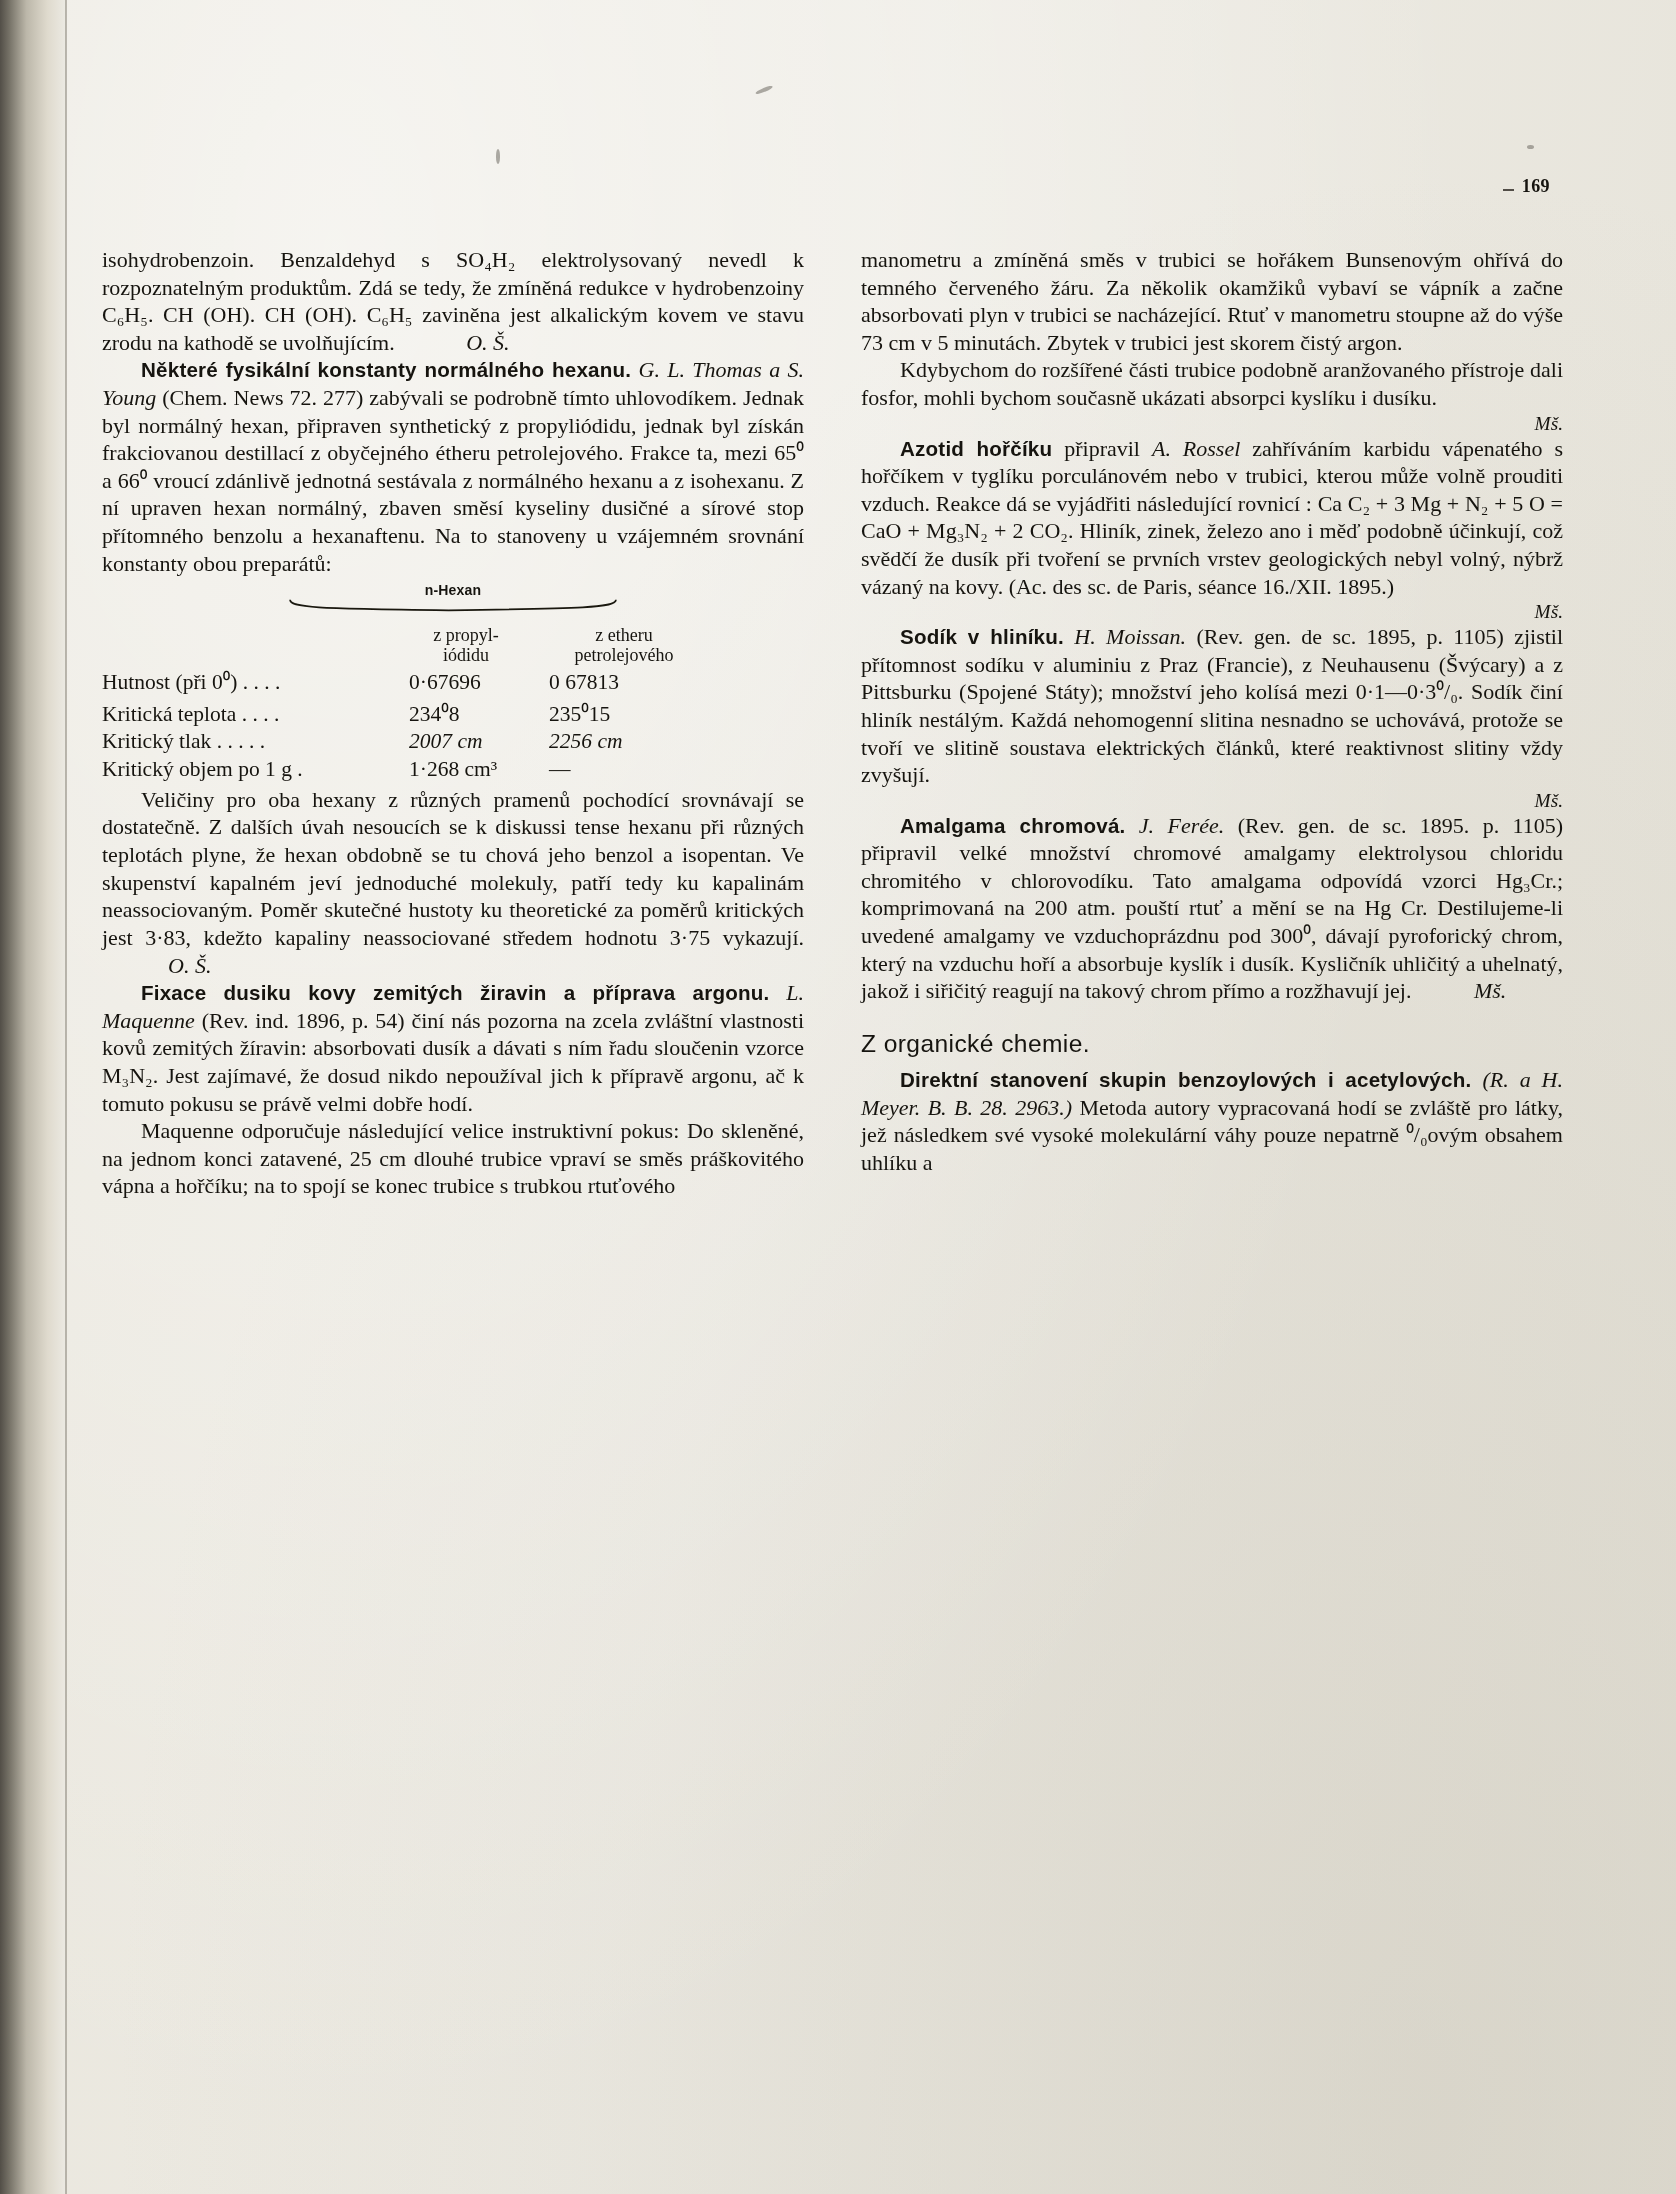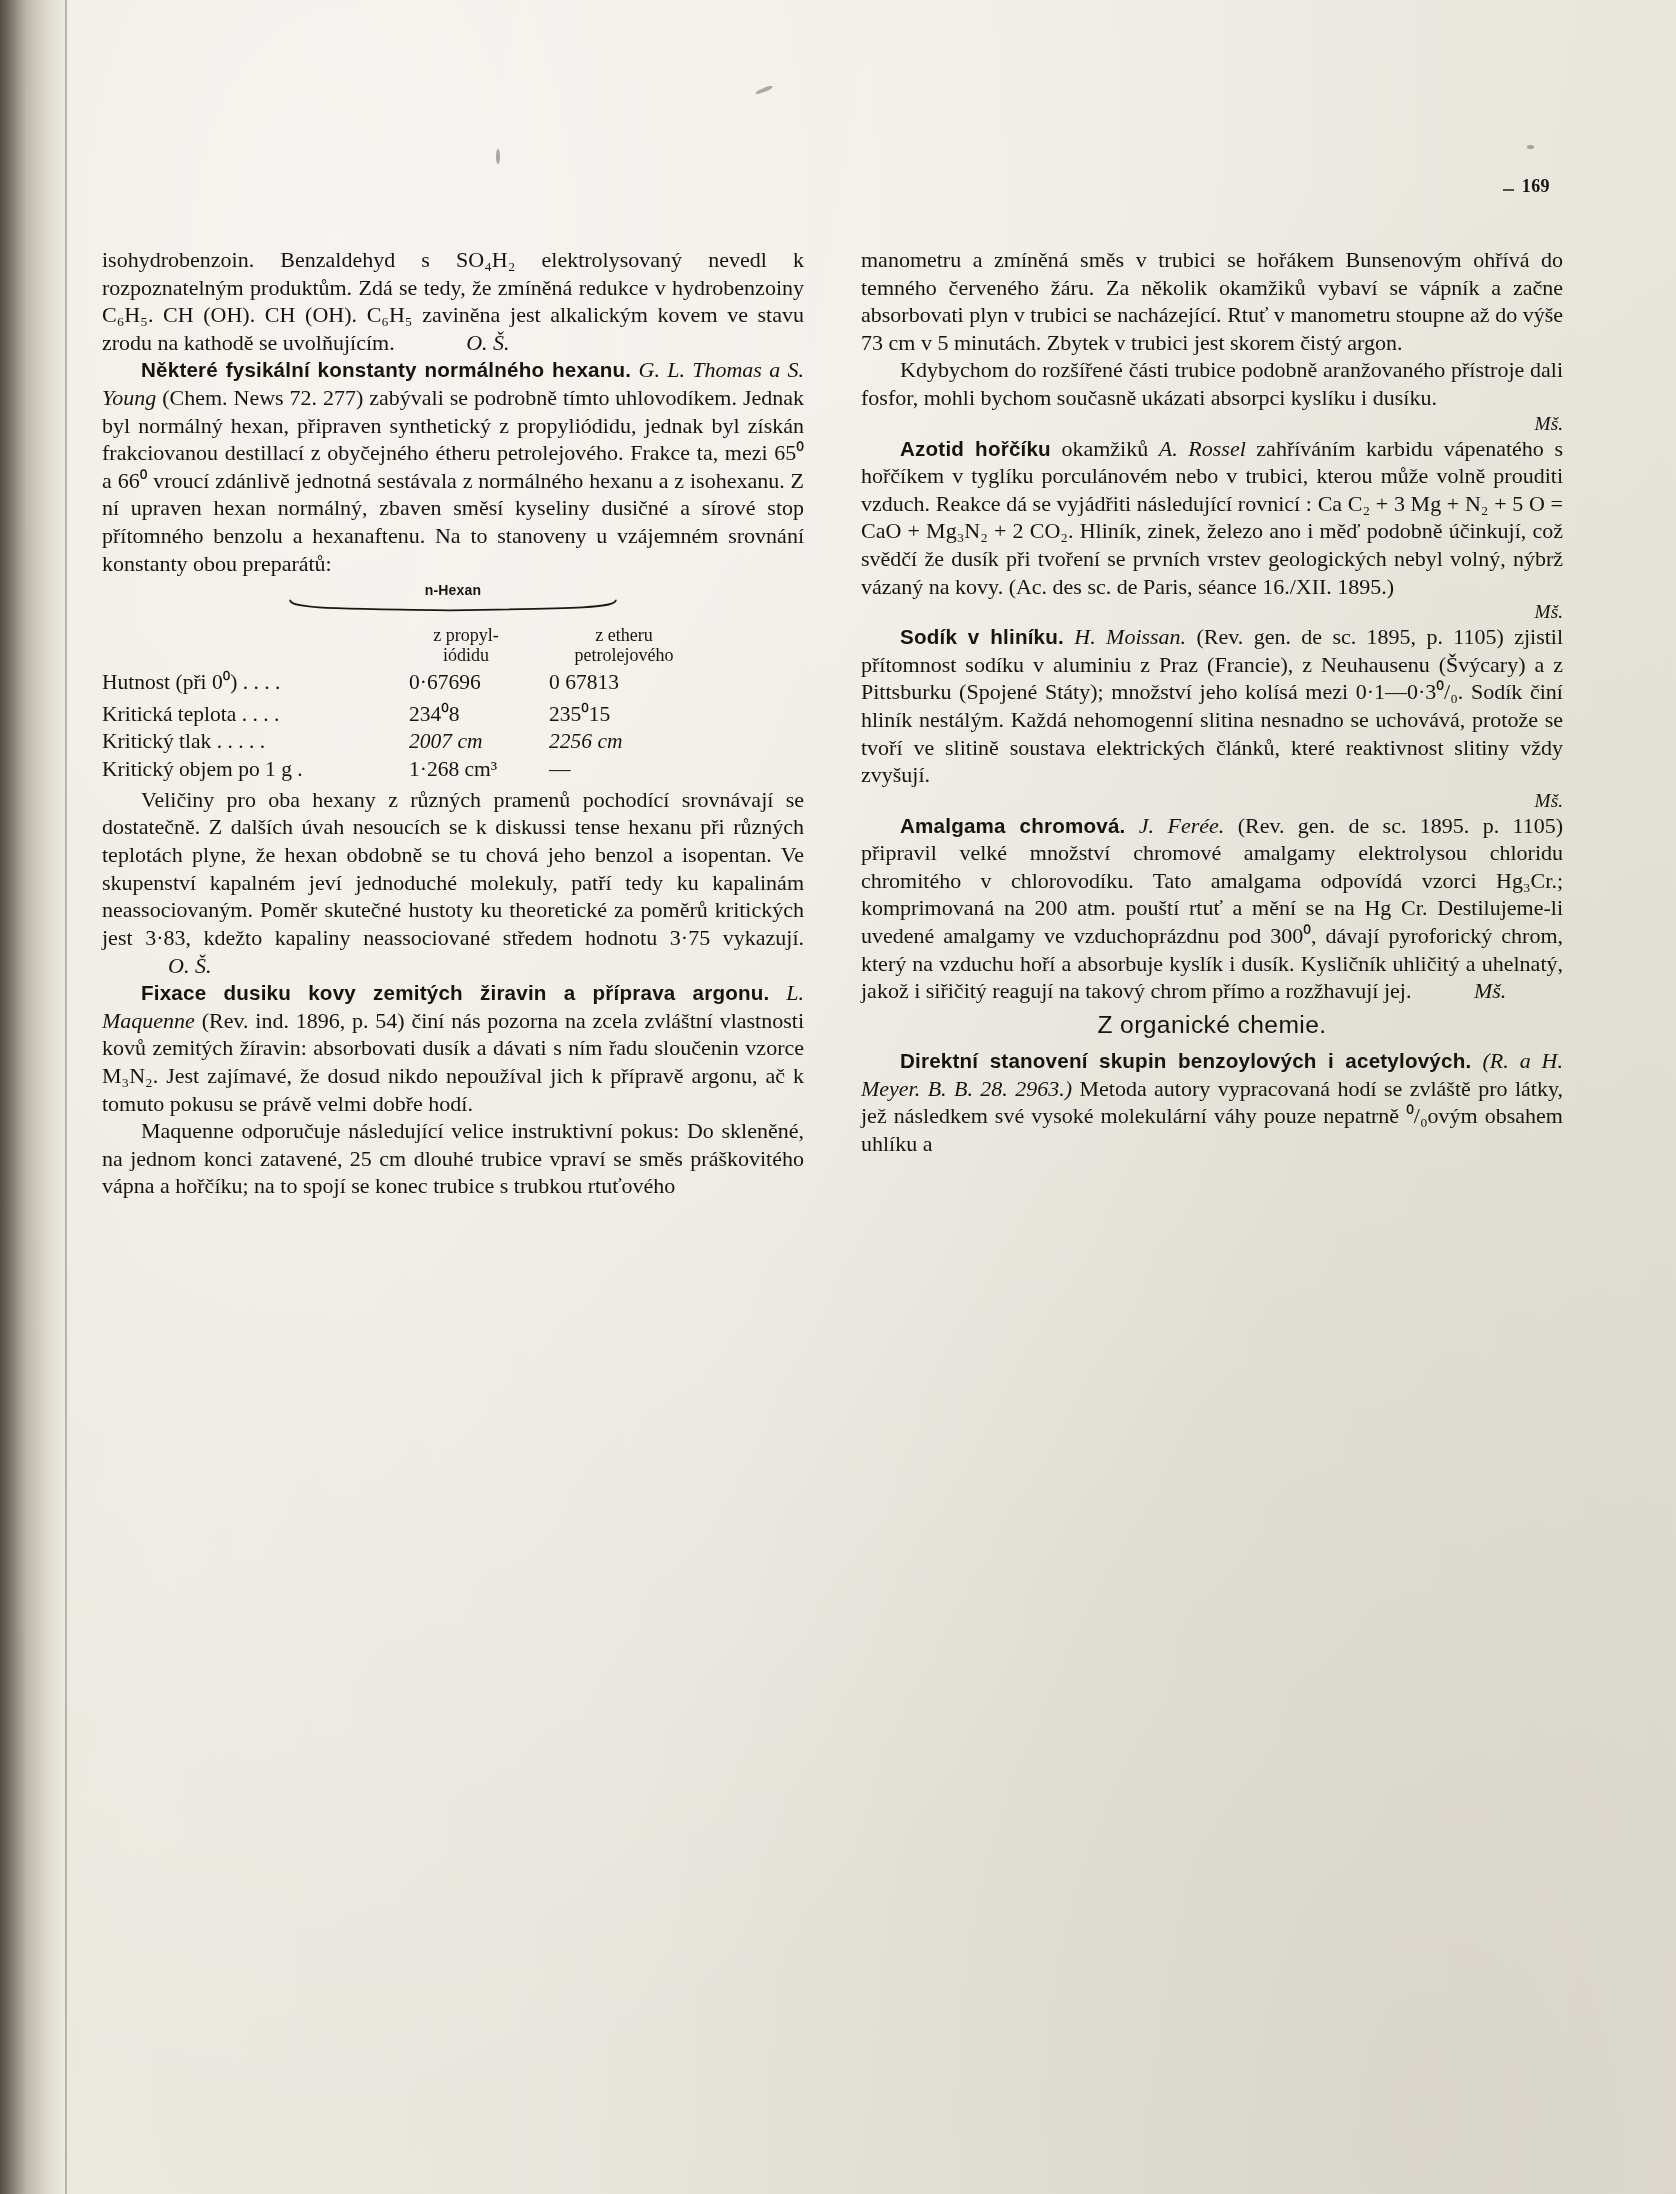--- a/index.html
+++ b/index.html
@@ -99,23 +99,23 @@
 
   .sig {
     text-align: right;
     font-style: italic;
     font-size: 19.3px;
     margin-top: 0.9px;
   }
 
   .section-title {
     font-family: "Liberation Sans", sans-serif;
-    text-align: center;
+    text-align: left;
     font-size: 24.6px;
-    margin: 6px 0 8px 0;
+    margin: 25px 0 8px 0;
     letter-spacing: 0.4px;
   }
 
   
   .tbl-wrap {
     margin: 4.4px 0 2.6px 0;
     font-size: 21px;
   }
   .tbl-head-center {
     text-align: center;
@@ -255,21 +255,21 @@
         <span>manometru a zmíněná směs v trubici se hořákem Bunsenovým ohřívá do temného červeného žáru. Za několik okamžiků vybaví se vápník a začne absorbovati plyn v trubici se nacházející. Rtuť v manometru stoupne až do výše 73 cm v 5 minutách. Zbytek v trubici jest skorem čistý argon.</span>
       </p>
 
       <p class="indent">
         <span>Kdybychom do rozšířené části trubice podobně aranžovaného přístroje dali fosfor, mohli bychom současně ukázati absorpci kyslíku i dusíku.</span>
       </p>
       <div class="sig">Mš.</div>
 
       <p class="indent">
         <span class="hdr">Azotid hořčíku</span>
-        <span>okamžiků</span>
+        <span>připravil</span>
         <span class="it">A. Rossel</span>
         <span>zahříváním karbidu vápenatého s hořčíkem v tyglíku porculánovém nebo v trubici, kterou může volně prouditi vzduch. Reakce dá se vyjádřiti následující rovnicí : Ca C₂ + 3 Mg + N₂ + 5 O = CaO + Mg₃N₂ + 2 CO₂. Hliník, zinek, železo ano i měď podobně účinkují, což svědčí že dusík při tvoření se prvních vrstev geologických nebyl volný, nýbrž vázaný na kovy. (Ac. des sc. de Paris, séance 16./XII. 1895.)</span>
       </p>
       <div class="sig">Mš.</div>
 
       <p class="indent">
         <span class="hdr">Sodík v hliníku.</span>
         <span class="it">H. Moissan.</span>
         <span>(Rev. gen. de sc. 1895, p. 1105) zjistil přítomnost sodíku v aluminiu z Praz (Francie), z Neuhausenu (Švýcary) a z Pittsburku (Spojené Státy); množství jeho kolísá mezi 0·1—0·3⁰/₀. Sodík činí hliník nestálým. Každá nehomogenní slitina nesnadno se uchovává, protože se tvoří ve slitině soustava elektrických článků, které reaktivnost slitiny vždy zvyšují.</span>
       </p>

